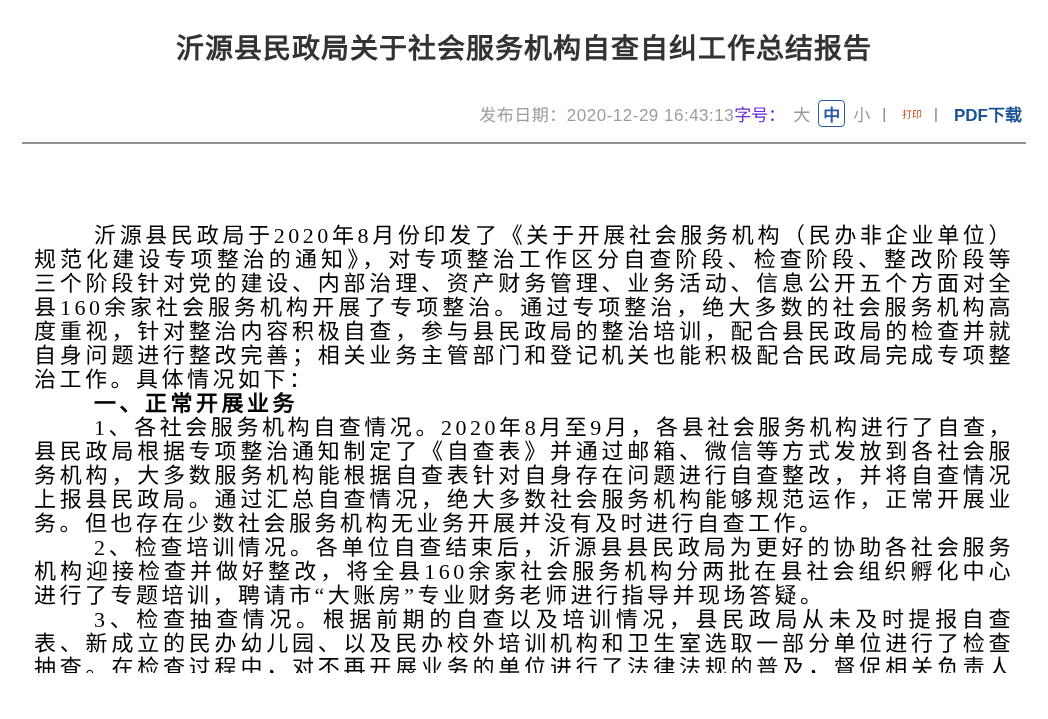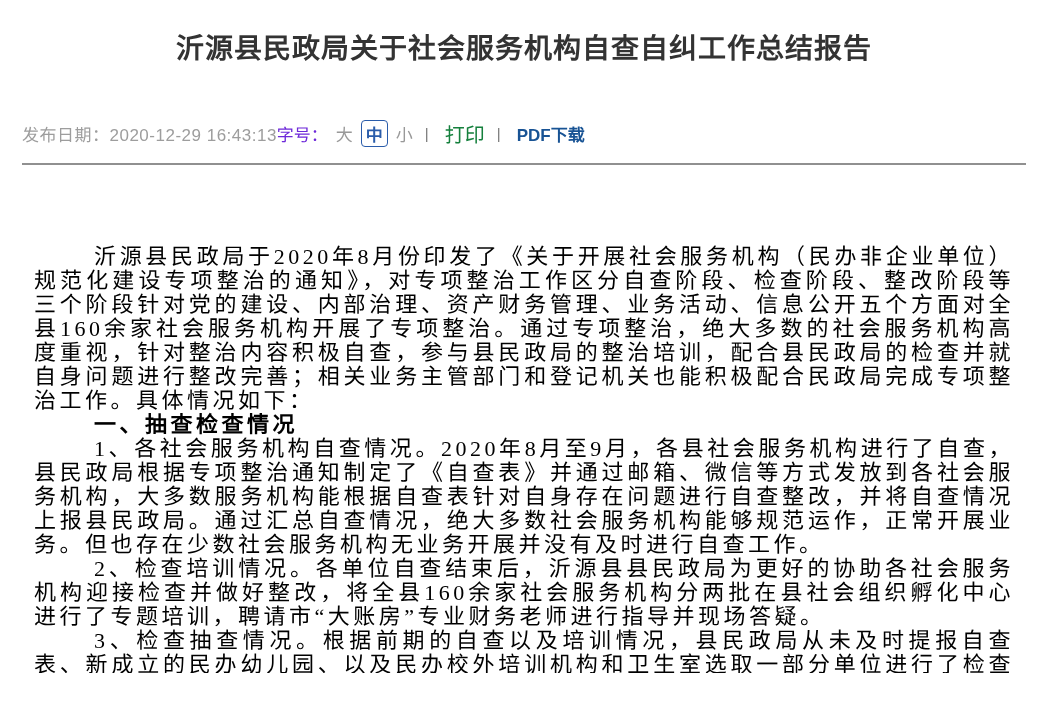--- a/index.html
+++ b/index.html
@@ -16,23 +16,23 @@
     text-align: center;
     font-size: 28px;
     font-weight: bold;
     color: #333333;
     letter-spacing: 1px;
     line-height: 38px;
     font-family: "Liberation Sans", "DejaVu Sans", sans-serif;
   }
   .meta-row {
     display: flex;
-    justify-content: flex-start;
+    justify-content: flex-end;
     align-items: center;
-    margin: 51px 26px 0 22px;
+    margin: 32px 26px 0 22px;
   }
   .publish-date {
     color: #9d9d9d;
     font-size: 17px;
     letter-spacing: 0.5px;
   }
   .controls {
     display: flex;
     align-items: center;
     font-size: 17px;
@@ -41,21 +41,21 @@
   .fs-label { color: #6d28d9; margin-left: 0; }
   .fs-btn { color: #999999; cursor: pointer; }
   .fs-btn.selected {
     color: #2a5caa;
     border: 1px solid #2a5caa;
     border-radius: 4px;
     padding: 0 4px;
     font-weight: bold;
   }
   .sep { color: #777777; font-size: 15px; margin-left: 12px; margin-right: 4px; }
-  .print-btn { color: #15803d; font-size: 20px; cursor: pointer; margin-left: 12px; }
+  .print-btn { color: #c2410c; font-size: 10px; cursor: pointer; margin-left: 12px; }
   .pdf-btn { color: #185394; font-size: 17px; font-weight: bold; cursor: pointer; margin-left: 12px; }
   .rule {
     border: none;
     border-top: 2px solid #909090;
     margin: 15px 22px 0;
   }
   .article {
     margin: 80px 34px 0;
     font-family: "Liberation Serif", "DejaVu Serif", serif;
     font-size: 22px;
@@ -90,19 +90,19 @@
       <span class="print-btn">打印</span>
       <span class="sep">|</span>
       <span class="pdf-btn">PDF下载</span>
     </div>
   </div>
 
   <hr class="rule">
 
   <div class="article">
       <p class="para">沂源县民政局于2020年8月份印发了《关于开展社会服务机构（民办非企业单位）规范化建设专项整治的通知》，对专项整治工作区分自查阶段、检查阶段、整改阶段等三个阶段针对党的建设、内部治理、资产财务管理、业务活动、信息公开五个方面对全县160余家社会服务机构开展了专项整治。通过专项整治，绝大多数的社会服务机构高度重视，针对整治内容积极自查，参与县民政局的整治培训，配合县民政局的检查并就自身问题进行整改完善；相关业务主管部门和登记机关也能积极配合民政局完成专项整治工作。具体情况如下：</p>
-      <p class="heading">一、抽查检查情况</p>
+      <p class="heading">一、正常开展业务</p>
       <p class="para">1、各社会服务机构自查情况。2020年8月至9月，各县社会服务机构进行了自查，县民政局根据专项整治通知制定了《自查表》并通过邮箱、微信等方式发放到各社会服务机构，大多数服务机构能根据自查表针对自身存在问题进行自查整改，并将自查情况上报县民政局。通过汇总自查情况，绝大多数社会服务机构能够规范运作，正常开展业务。但也存在少数社会服务机构无业务开展并没有及时进行自查工作。</p>
       <p class="para">2、检查培训情况。各单位自查结束后，沂源县县民政局为更好的协助各社会服务机构迎接检查并做好整改，将全县160余家社会服务机构分两批在县社会组织孵化中心进行了专题培训，聘请市“大账房”专业财务老师进行指导并现场答疑。</p>
       <p class="para">3、检查抽查情况。根据前期的自查以及培训情况，县民政局从未及时提报自查表、新成立的民办幼儿园、以及民办校外培训机构和卫生室选取一部分单位进行了检查抽查。在检查过程中，对不再开展业务的单位进行了法律法规的普及，督促相关负责人尽快自行到行政审批服务局提交注销手续；对正在开展业务的单位重点对财务、理事会的职能等方面进行了规范；对新成立的社会服务机构，一方面从成立会时进行指导，一方面督促相关负责人严格按照章程规范运行。</p>
     </div>
 
 </div>
 
 </body></html>

